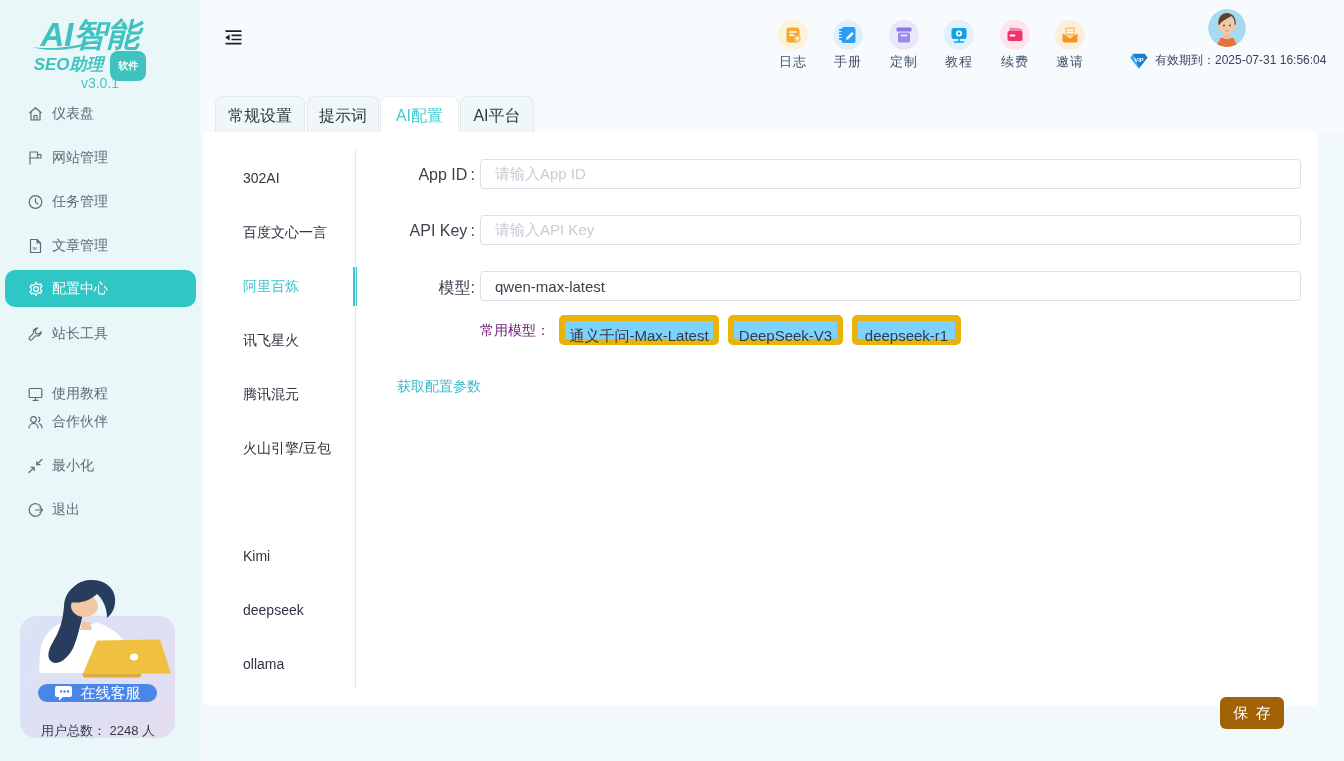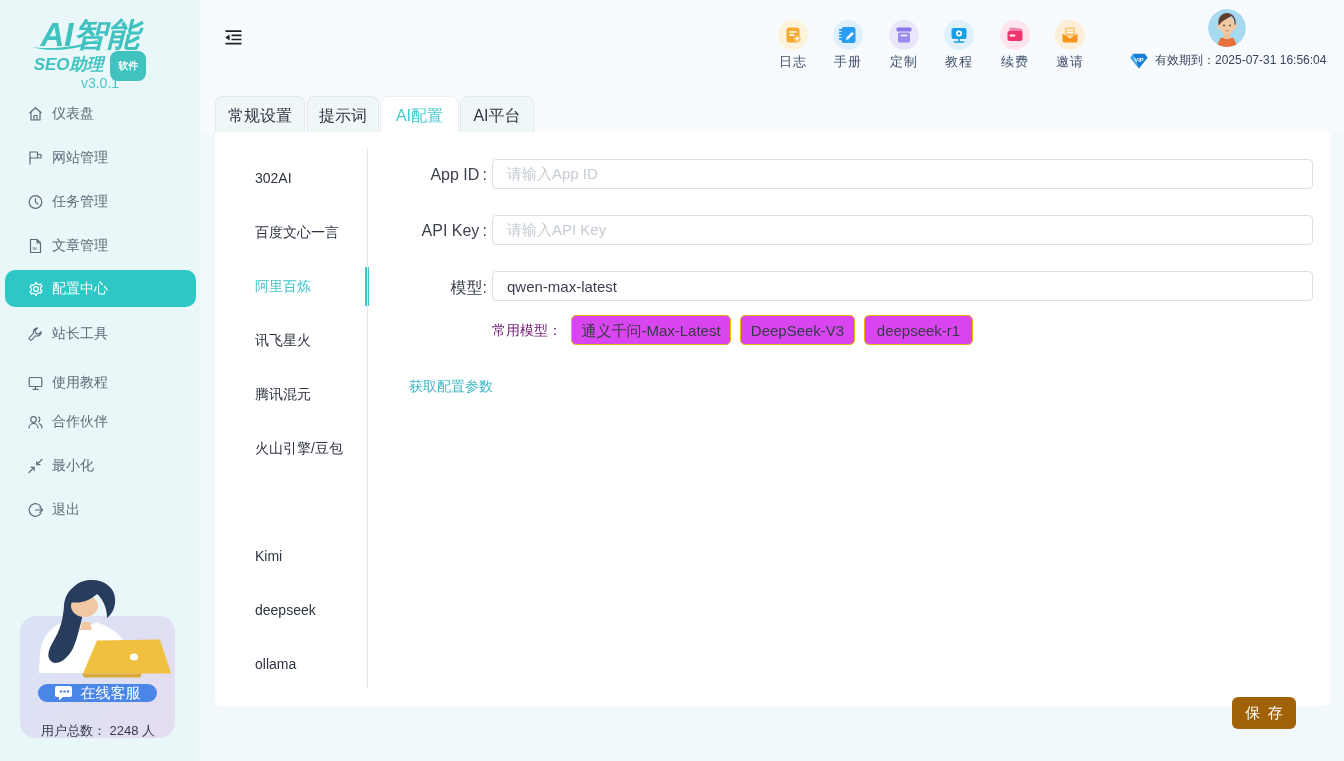--- a/index.html
+++ b/index.html
@@ -30,30 +30,30 @@
 .ic { position:absolute; top:20px; width:56px; text-align:center; }
 .ic .cir { width:30px; height:30px; border-radius:50%; margin:0 auto; display:flex; align-items:center; justify-content:center; }
 .ic .lb { font-size:13px; color:#42506b; margin-top:3px; letter-spacing:1px; }
 .avatar { position:absolute; left:1208px; top:9px; width:38px; height:38px; border-radius:50%; overflow:hidden; }
 .vip-line { position:absolute; left:1130px; top:52px; width:214px; font-size:12px; color:#36435c; display:flex; align-items:center; white-space:nowrap; }
 .vip-line svg { flex-shrink:0; }
 
 .tab { position:absolute; top:96px; height:37px; border:1px solid #e3e9ec; border-bottom:none; border-radius:8px 8px 0 0; background:#f0f7f9; color:#2e3440; font-size:16px; text-align:center; line-height:37px; }
 .tab.act { background:#fff; color:#45c8d2; border-color:#eceff1; }
 
-.card { position:absolute; left:215px; top:132px; width:1115px; height:574px; background:#fff; border-radius:0 4px 6px 6px; }
+.card { position:absolute; left:203px; top:132px; width:1115px; height:574px; background:#fff; border-radius:0 4px 6px 6px; }
 .si { position:absolute; left:0; width:152px; height:54px; line-height:54px; padding-left:40px; font-size:14px; color:#2e3440; }
 .si.act { color:#3ec4cf; }
 .si.act i { position:absolute; right:-2px; top:8px; width:4px; height:39px; background:#3ec4cf; }
 .vline { position:absolute; left:152px; top:16px; width:1px; height:540px; background:#e4e7ed; }
 
 .flabel { position:absolute; left:182px; width:90px; text-align:right; font-size:16px; color:#3c414d; white-space:nowrap; }
 .finput { position:absolute; left:277px; width:821px; height:30px; border:1px solid #dcdfe6; border-radius:4px; background:#fff; font-size:15px; padding:0 14px; color:#3c414d; display:flex; align-items:center; }
 .finput.ph { color:#c6ccd4; }
-.mbtn { position:absolute; top:183px; height:30px; border:1px solid #eab308; border-radius:5px; background:#d946ef; color:#363b45; font-size:15px; text-align:center; line-height:29px; }
+.mbtn { position:absolute; top:183px; height:30px; border:6px solid #eab308; border-radius:5px; background:#7dd3fc; color:#363b45; font-size:15px; text-align:center; line-height:29px; }
 .getlink { position:absolute; left:194px; top:246px; color:#3eb9c9; font-size:14px; }
 .save { position:absolute; left:1017px; top:565px; width:64px; height:32px; background:#a16207; border-radius:6px; color:#fff; font-size:15px; text-align:center; line-height:32px; }
 </style>
 </head>
 <body>
 <div class="topbg"></div>
 <div class="sidebar">
   <div class="logo">
     <div class="l1">AI智能</div>
       <svg style="position:absolute; left:40px; top:36px;" width="75" height="14" viewBox="0 0 75 14">
@@ -94,21 +94,21 @@
         <circle cx="12" cy="12" r="3.2" fill="none" stroke="#fff" stroke-width="1.6"></circle>
       </svg>
       <span>配置中心</span>
     </div>
   <div class="mi" style="top:312px">
       <svg width="17" height="17" viewBox="0 0 17 17">
         <path d="M10.5 2.5 a4 4 0 0 0 -4 5.4 L2.6 11.8 a1.6 1.6 0 0 0 2.3 2.3 L8.8 10.2 a4 4 0 0 0 5.4 -4 L11.7 8.7 L8.8 7.9 L8 5 Z" fill="none" stroke="#5e6b79" stroke-width="1.2" stroke-linejoin="round"></path>
       </svg>
       <span>站长工具</span>
     </div>
-  <div class="mi" style="top:361px">
+  <div class="mi" style="top:372px">
       <svg width="17" height="17" viewBox="0 0 17 17">
         <rect x="2.2" y="3" width="12.6" height="9" rx="1" fill="none" stroke="#5e6b79" stroke-width="1.2"></rect>
         <path d="M6 14.8 H11 M8.5 12 V14.8" stroke="#5e6b79" stroke-width="1.2" stroke-linecap="round"></path>
       </svg>
       <span>使用教程</span>
     </div>
   <div class="mi" style="top:400px">
       <svg width="17" height="17" viewBox="0 0 17 17">
         <circle cx="6.5" cy="6" r="2.8" fill="none" stroke="#5e6b79" stroke-width="1.2"></circle>
         <path d="M2 14.5 a4.5 4.5 0 0 1 9 0 M11.5 3.6 a2.8 2.8 0 0 1 0 4.8 M12.5 10.3 a4.5 4.5 0 0 1 2.5 4.2" fill="none" stroke="#5e6b79" stroke-width="1.2" stroke-linecap="round"></path>

